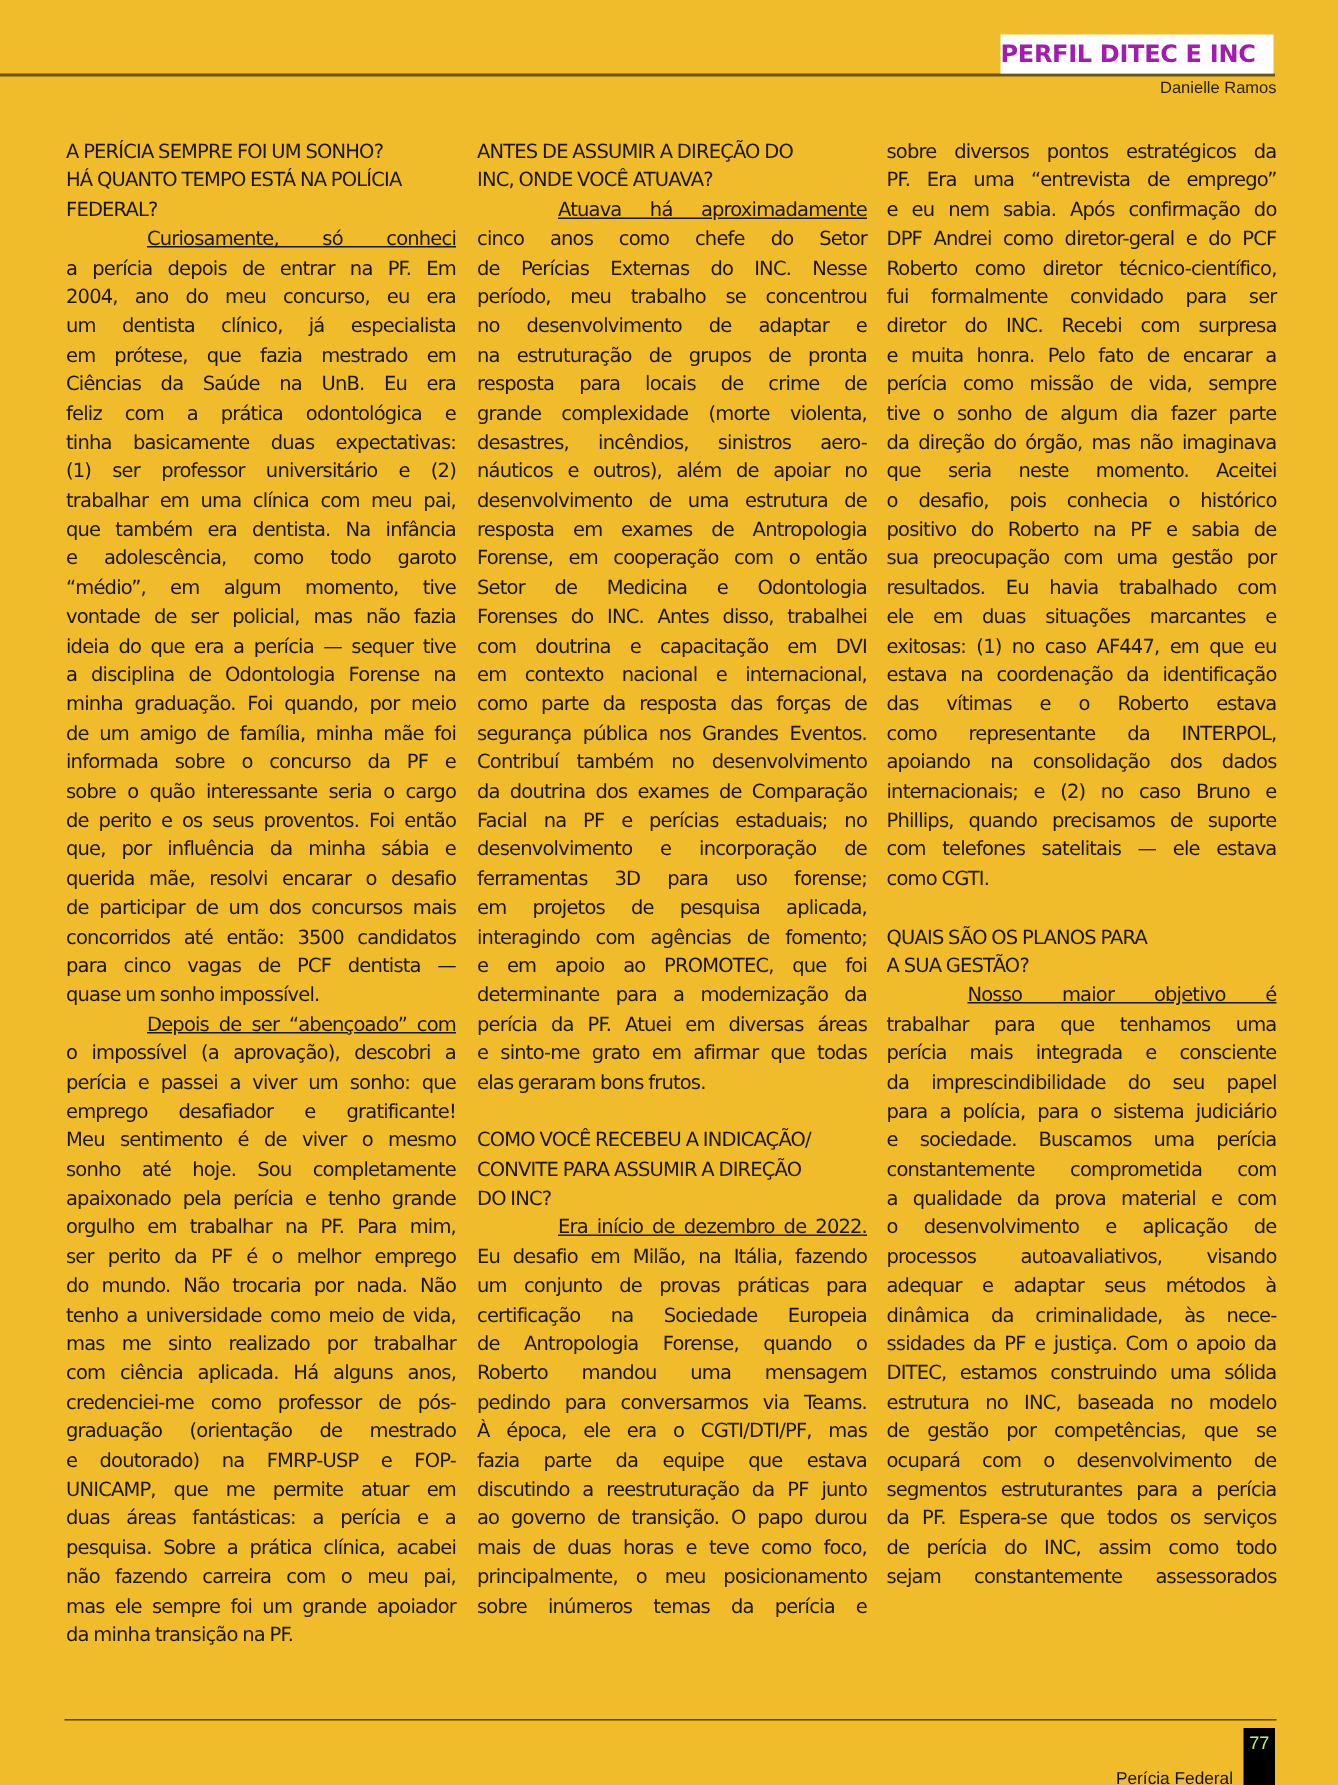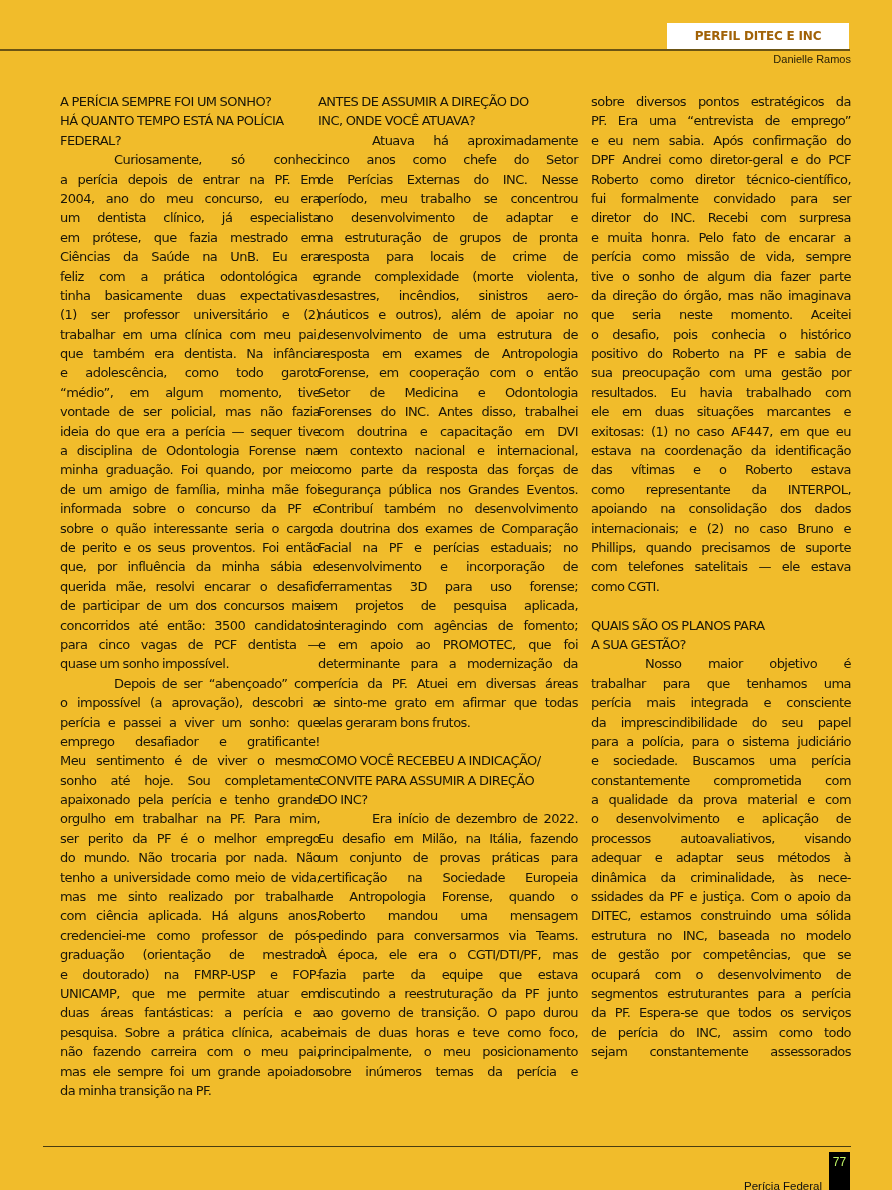--- a/index.html
+++ b/index.html
@@ -11,42 +11,42 @@
     color: #1a1608;
   }
   .top-rule {
     position: absolute; left: 0; top: 49px; width: 850px; height: 2px;
     background: #6b5414;
   }
   .section-tag {
     position: absolute; left: 667px; top: 23px; width: 182px; height: 26px;
     background: #ffffff;
     font-family: "DejaVu Sans", sans-serif; font-weight: bold;
-    font-size: 12px; line-height: 26px; color: #a16207;
-    text-align: center; letter-spacing: -0.2px;
+    font-size: 16px; line-height: 26px; color: #a21caf;
+    text-align: left; letter-spacing: -0.2px;
   }
   .author {
     position: absolute; right: 41px; top: 53px;
     font-family: "Liberation Sans", sans-serif; font-size: 11px; color: #2a2208; margin-left: 48px;
   }
   .col {
     position: absolute; top: 92px; width: 260px;
     font-family: "DejaVu Sans", sans-serif;
     font-size: 13px; letter-spacing: -0.55px; word-spacing: -0.5px;
   }
-  .col-1 { left: 60px; }
+  .col-1 { left: 44px; }
   .col-2 { left: 318px; }
   .col-3 { left: 591px; }
   .line {
     height: 19.4px; line-height: 19.4px;
     text-align: justify; text-align-last: justify;
     white-space: nowrap; overflow: visible;
   }
   .line.last { text-align-last: left; }
-  .line.indent { padding-left: 54px; }
+  .line.indent { padding-left: 54px; text-decoration: underline; }
   .q-line { height: 19.4px; line-height: 19.4px; white-space: nowrap; text-align: left; }
   .gap { height: 19.4px; }
   .bottom-rule {
     position: absolute; left: 43px; top: 1146px; width: 808px; height: 1px;
     background: #4a3c10;
   }
   .footer-label {
     position: absolute; right: 70px; top: 1155px;
     font-family: "Liberation Sans", sans-serif; font-size: 11.5px; color: #111; margin-top: 25px;
   }

